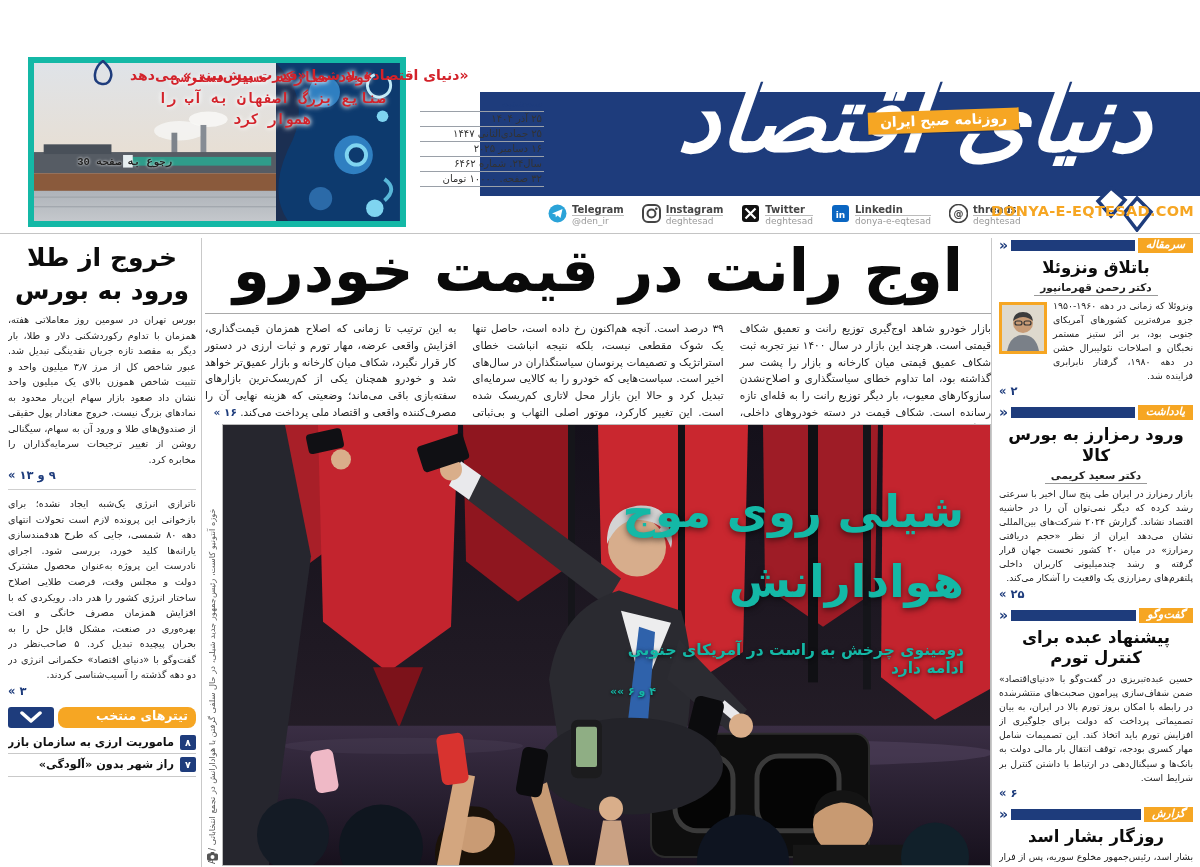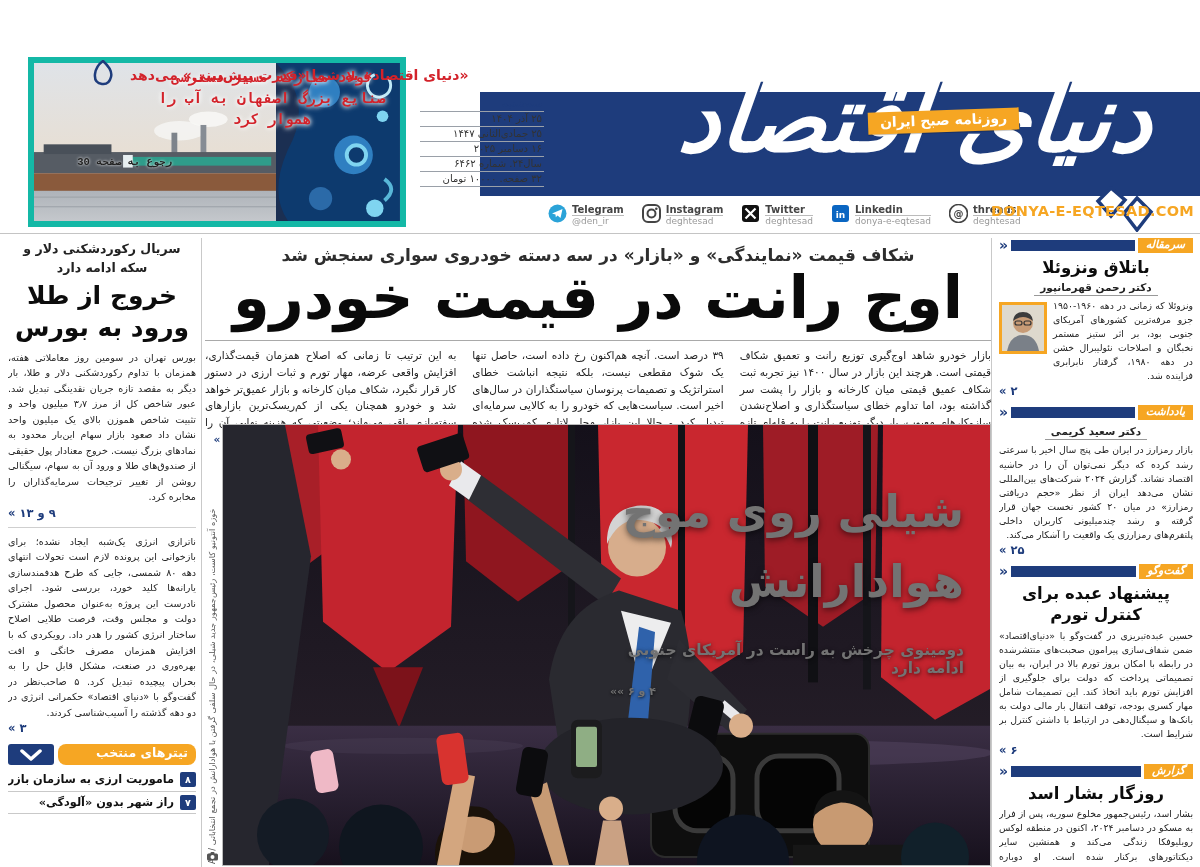--- a/index.html
+++ b/index.html
@@ -75,21 +75,21 @@
 
   
   .kicker { text-align:center; font-size:17px; font-weight:bold; color:#2e2e2e; margin-top:7px; }
   .headline { text-align:center; font-size:59px; font-weight:bold; color:#0a0a0a; line-height:1.12; letter-spacing:-1px; margin-top:0; cursor:pointer; }
   .lead { display:flex; gap:16px; border-top:1px solid #a9a9a9; margin-top:9px; padding-top:6px; }
   .lead .col { flex:1; font-size:10.5px; line-height:1.6; text-align:justify; color:#222; }
   .lead .inref { direction:ltr; unicode-bidi:isolate; color:#1e3c7c; font-weight:bold; }
 
   .photo { position:absolute; left:17px; right:0; top:186px; bottom:1px; border:1px solid #bbb; background:#1d181e; overflow:hidden; }
   .photo > svg { position:absolute; inset:0; width:100%; height:100%; }
-  .ph-overlay { position:absolute; top:52px; right:26px; width:360px; text-align:right; color:#737373; }
+  .ph-overlay { position:absolute; top:52px; right:26px; width:360px; text-align:right; color:#14b8a6; }
   .ph-line { font-size:45px; font-weight:bold; line-height:1.55; text-shadow:0 2px 6px rgba(0,0,0,.55); }
   .ph-sub { font-size:15.5px; font-weight:bold; margin-top:24px; text-shadow:0 1px 4px rgba(0,0,0,.7); }
   .ph-ref { direction:ltr; text-align:left; font-size:11px; font-weight:bold; margin-top:8px; padding-left:6px; text-shadow:0 1px 3px rgba(0,0,0,.8); }
 
   .vcaption { position:absolute; left:2px; top:186px; bottom:1px; width:14px; }
   .vcaption .txt { position:absolute; inset:0; writing-mode:vertical-rl; transform:rotate(180deg); font-size:8.3px; color:#555; text-align:left; padding-top:2px; white-space:nowrap; }
   .cam { position:absolute; left:2px; bottom:2px; }
 </style>
 </head>
 <body>
@@ -215,21 +215,20 @@
     <path d="M42,12 L56,26 L42,44 L29,27 Z" fill="#fff" stroke="#1e3c7c" stroke-width="3.5"></path>
   </svg>
 </span>
 <div class="website">DONYA-E-EQTESAD.COM</div>
 
 <div class="hr-main"></div>
 <div class="vline l"></div>
 <div class="vline r"></div>
 
 <div class="leftcol">
-  <div class="lc-kicker">سریال رکوردشکنی دلار و سکه ادامه دارد</div>
   <div class="lc-title">خروج از طلا ورود به بورس</div>
   <div class="lc-body">بورس تهران در سومین روز معاملاتی هفته، همزمان با تداوم رکوردشکنی دلار و طلا، بار دیگر به مقصد تازه جریان نقدینگی تبدیل شد. عبور شاخص کل از مرز ۳٫۷ میلیون واحد و تثبیت شاخص هموزن بالای یک میلیون واحد نشان داد صعود بازار سهام این‌بار محدود به نمادهای بزرگ نیست. خروج معنادار پول حقیقی از صندوق‌های طلا و ورود آن به سهام، سیگنالی روشن از تغییر ترجیحات سرمایه‌گذاران را مخابره کرد.</div>
   <div class="pref"><span>«</span> <span dir="rtl">۹ و ۱۳</span></div>
 
   <div class="lc-div"></div>
 
   <div class="lc-body">ناترازی انرژی یک‌شبه ایجاد نشده؛ برای بازخوانی این پرونده لازم است تحولات انتهای دهه ۸۰ شمسی، جایی که طرح هدفمندسازی یارانه‌ها کلید خورد، بررسی شود. اجرای نادرست این پروژه به‌عنوان محصول مشترک دولت و مجلس وقت، فرصت طلایی اصلاح ساختار انرژی کشور را هدر داد. رویکردی که با افزایش همزمان مصرف خانگی و افت بهره‌وری در صنعت، مشکل قابل حل را به بحران پیچیده تبدیل کرد. ۵ صاحب‌نظر در گفت‌وگو با «دنیای اقتصاد» حکمرانی انرژی در دو دهه گذشته را آسیب‌شناسی کردند.</div>
   <div class="pref"><span>«</span> <span dir="rtl">۳</span></div>
 
   <div class="sel-head">
@@ -277,20 +276,21 @@
     </div>
     <div class="pref"><span>«</span> <span dir="rtl">۲</span></div>
   </div>
 
   <div class="sec">
     <div class="sec-head">
         <span class="sec-label">یادداشت</span>
         <span class="sec-bar"></span>
         <span class="sec-chev">«</span>
       </div>
+    <div class="sec-title">ورود رمزارز به بورس کالا</div>
     <div class="sec-author">دکتر سعید کریمی</div>
     <div class="sec-body">بازار رمزارز در ایران طی پنج سال اخیر با سرعتی رشد کرده که دیگر نمی‌توان آن را در حاشیه اقتصاد نشاند. گزارش ۲۰۲۴ شرکت‌های بین‌المللی نشان می‌دهد ایران از نظر «حجم دریافتی رمزارز» در میان ۲۰ کشور نخست جهان قرار گرفته و رشد چندمیلیونی کاربران داخلی پلتفرم‌های رمزارزی یک واقعیت را آشکار می‌کند.</div>
     <div class="pref"><span>«</span> <span dir="rtl">۲۵</span></div>
   </div>
 
   <div class="sec">
     <div class="sec-head">
         <span class="sec-label">گفت‌وگو</span>
         <span class="sec-bar"></span>
         <span class="sec-chev">«</span>
@@ -307,21 +307,20 @@
         <span class="sec-chev">«</span>
       </div>
     <div class="sec-title">روزگار بشار اسد</div>
     <div class="sec-body" style="margin-top:3px;">بشار اسد، رئیس‌جمهور مخلوع سوریه، پس از فرار به مسکو در دسامبر ۲۰۲۴، اکنون در منطقه لوکس روبلیوفکا زندگی می‌کند و همنشین سایر دیکتاتورهای برکنار شده است. او دوباره چشم‌پزشکی می‌خواند و با وجود ثروت فراوان، همچنان منزوی است. اسد از هرگونه فعالیت سیاسی منع شده است.</div>
 
   </div>
 
 </div>
 
 <div class="center">
-  <div class="kicker">شکاف قیمت «نمایندگی» و «بازار» در سه دسته خودروی سواری سنجش شد</div>
   <div class="headline">اوج رانت در قیمت خودرو</div>
 
   <div class="lead">
     <div class="col">بازار خودرو شاهد اوج‌گیری توزیع رانت و تعمیق شکاف قیمتی است. هرچند این بازار در سال ۱۴۰۰ نیز تجربه ثبت شکاف عمیق قیمتی میان کارخانه و بازار را پشت سر گذاشته بود، اما تداوم خطای سیاستگذاری و اصلاح‌نشدن سازوکارهای معیوب، بار دیگر توزیع رانت را به قله‌ای تازه رسانده است. شکاف قیمت در دسته خودروهای داخلی، میانگین</div>
     <div class="col">۳۹ درصد است. آنچه هم‌اکنون رخ داده است، حاصل تنها یک شوک مقطعی نیست، بلکه نتیجه انباشت خطای استراتژیک و تصمیمات پرنوسان سیاستگذاران در سال‌های اخیر است. سیاست‌هایی که خودرو را به کالایی سرمایه‌ای تبدیل کرد و حالا این بازار محل لاتاری کم‌ریسک شده است. این تغییر کارکرد، موتور اصلی التهاب و بی‌ثباتی بازار است.</div>
     <div class="col"><span>به این ترتیب تا زمانی که اصلاح همزمان قیمت‌گذاری، افزایش واقعی عرضه، مهار تورم و ثبات ارزی در دستور کار قرار نگیرد، شکاف میان کارخانه و بازار عمیق‌تر خواهد شد و خودرو همچنان یکی از کم‌ریسک‌ترین بازارهای سفته‌بازی باقی می‌ماند؛ وضعیتی که هزینه نهایی آن را مصرف‌کننده واقعی و اقتصاد ملی پرداخت می‌کند.</span> <span class="inref"><span>«</span> <span dir="rtl">۱۶</span></span></div>
   </div>
 
   <div class="vcaption">
     <div class="txt">خوزه آنتونیو کاست، رئیس‌جمهور جدید شیلی، در حال سلفی گرفتن با هوادارانش در تجمع انتخاباتی / AP</div>

